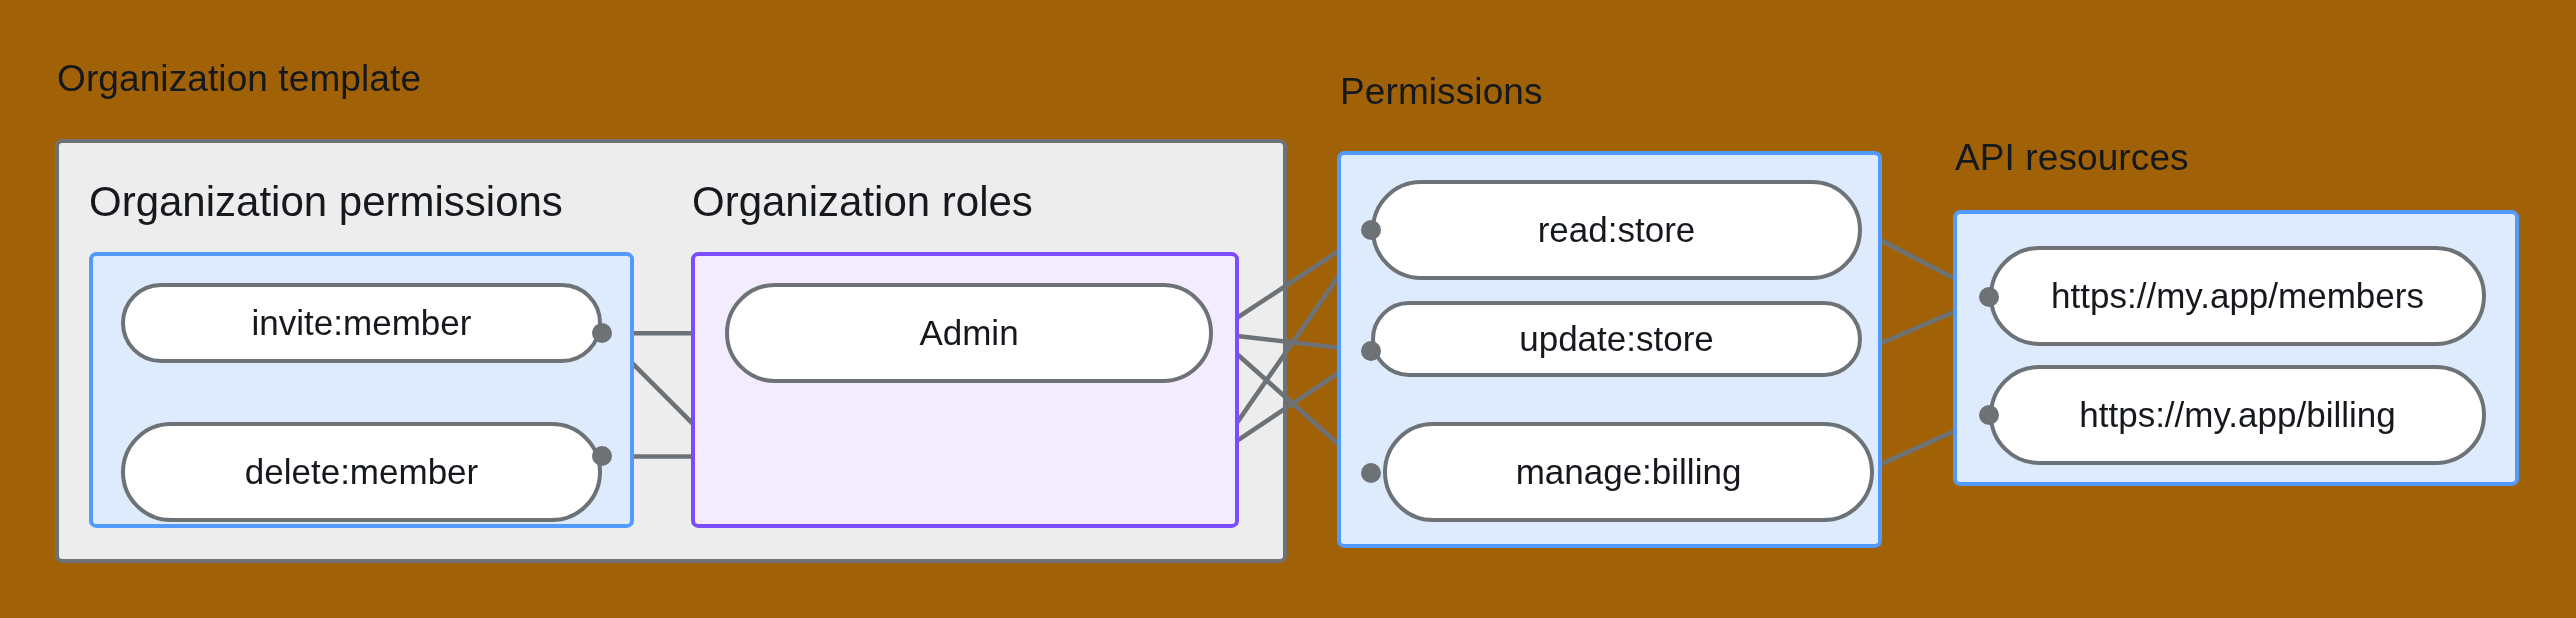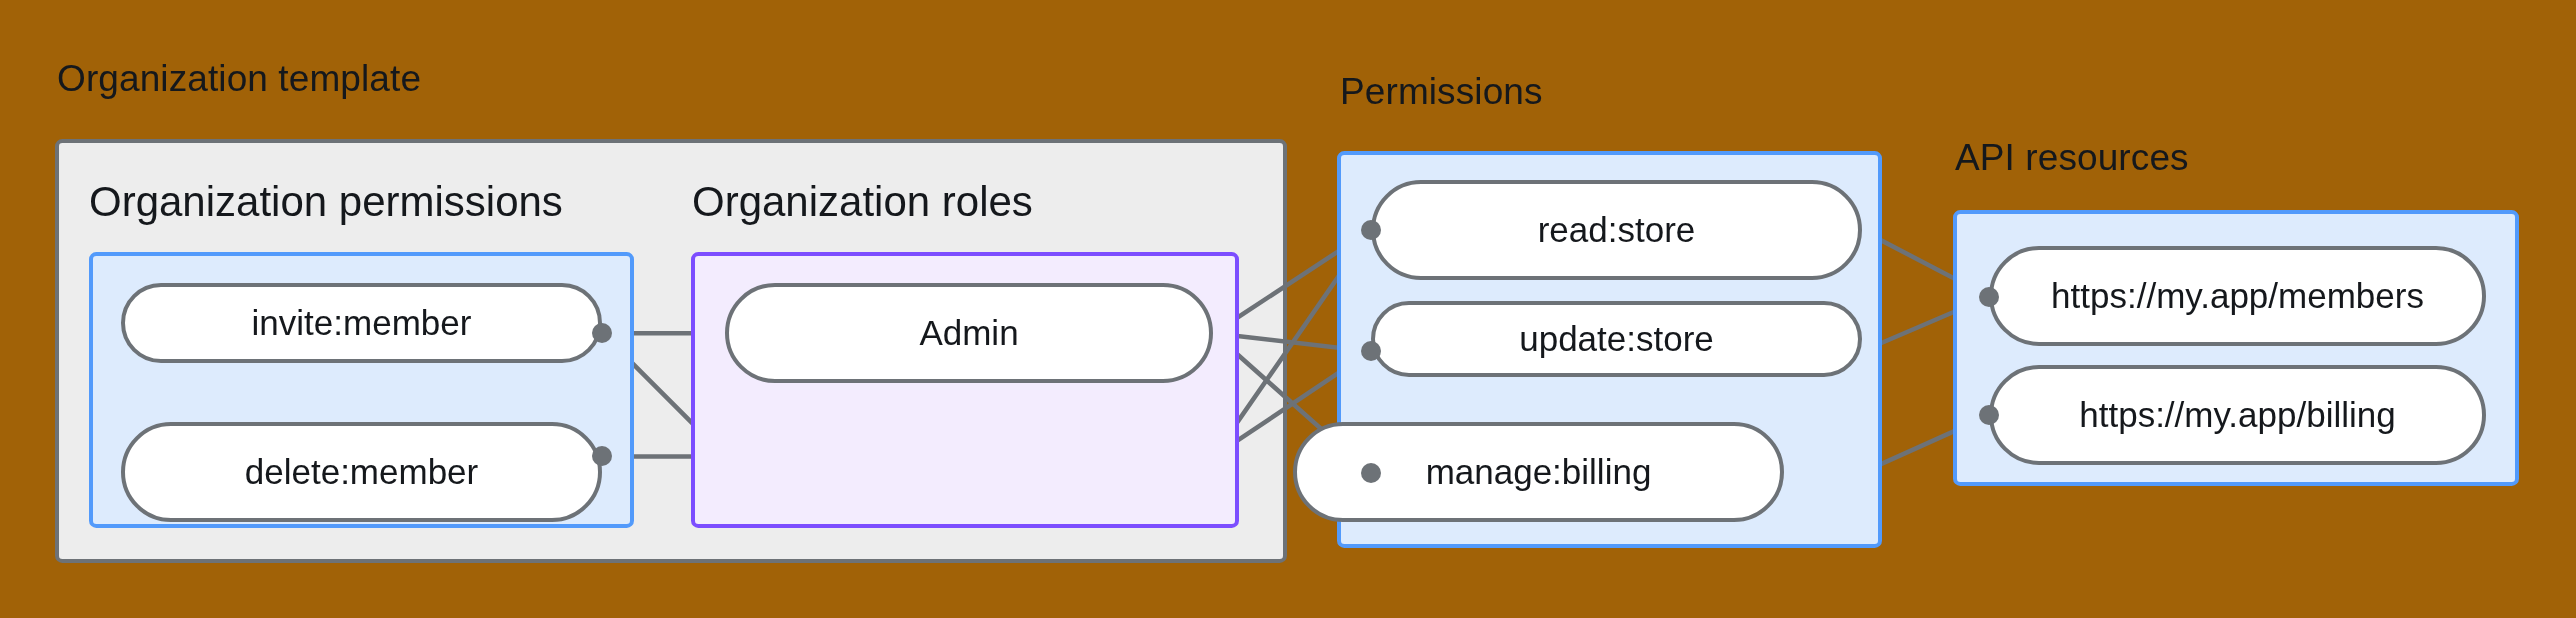--- a/index.html
+++ b/index.html
@@ -151,21 +151,21 @@
   <div class="group-title" style="left:1340px; top:73px;">Permissions</div>
 
   <div class="box box-blue" style="left:1337px; top:151px; width:545px; height:397px;"></div>
 
   <div class="pill" style="left:1371px; top:180px; width:491px; height:100px;">
     <span>read:store</span>
   </div>
   <div class="pill" style="left:1371px; top:301px; width:491px; height:76px;">
     <span>update:store</span>
   </div>
-  <div class="pill" style="left:1293px; top:422px; width:491px; height:100px;text-align:right;">
+  <div class="pill" style="left:1383px; top:422px; width:491px; height:100px;text-align:right;">
     <span>manage:billing</span>
   </div>
 
   <div class="group-title" style="left:1955px; top:139px;">API resources</div>
 
   <div class="box box-blue" style="left:1953px; top:210px; width:566px; height:276px;"></div>
 
   <div class="pill" style="left:1989px; top:246px; width:497px; height:100px;">
     <span>https://my.app/members</span>
   </div>

